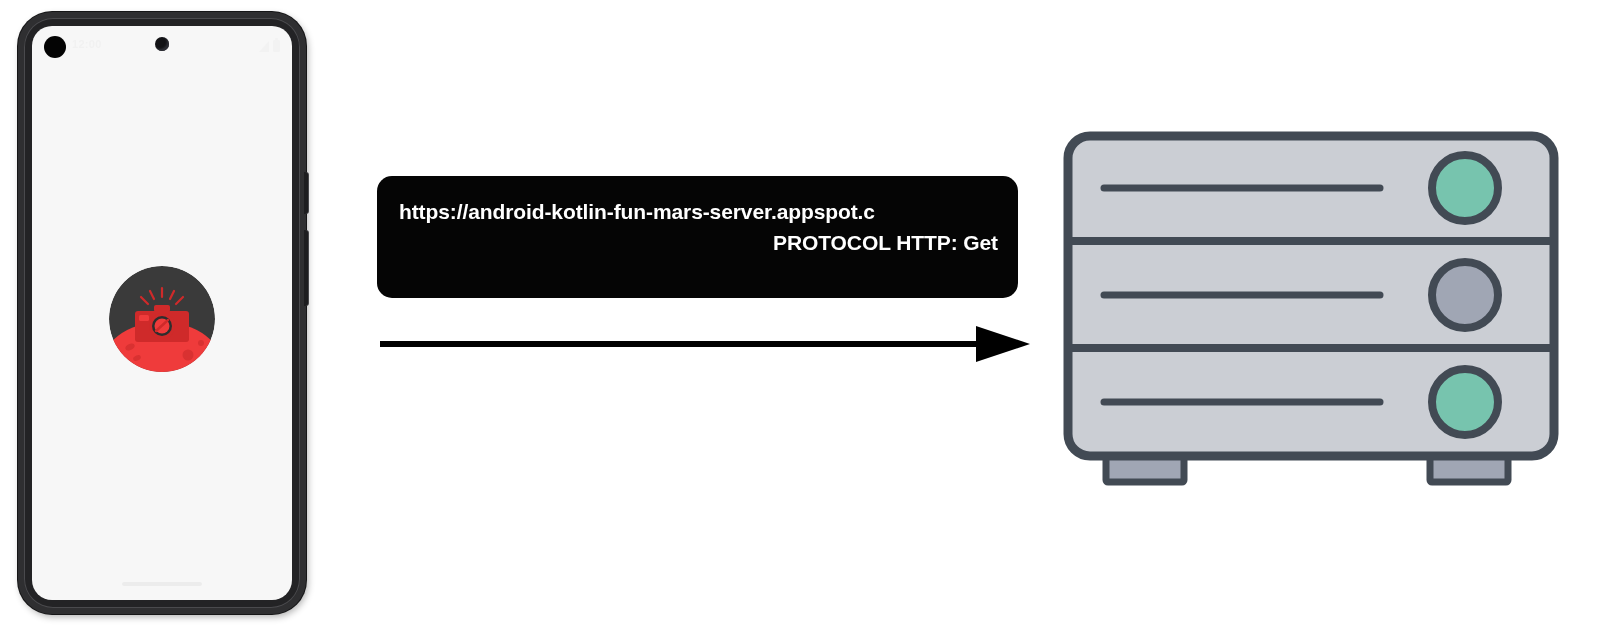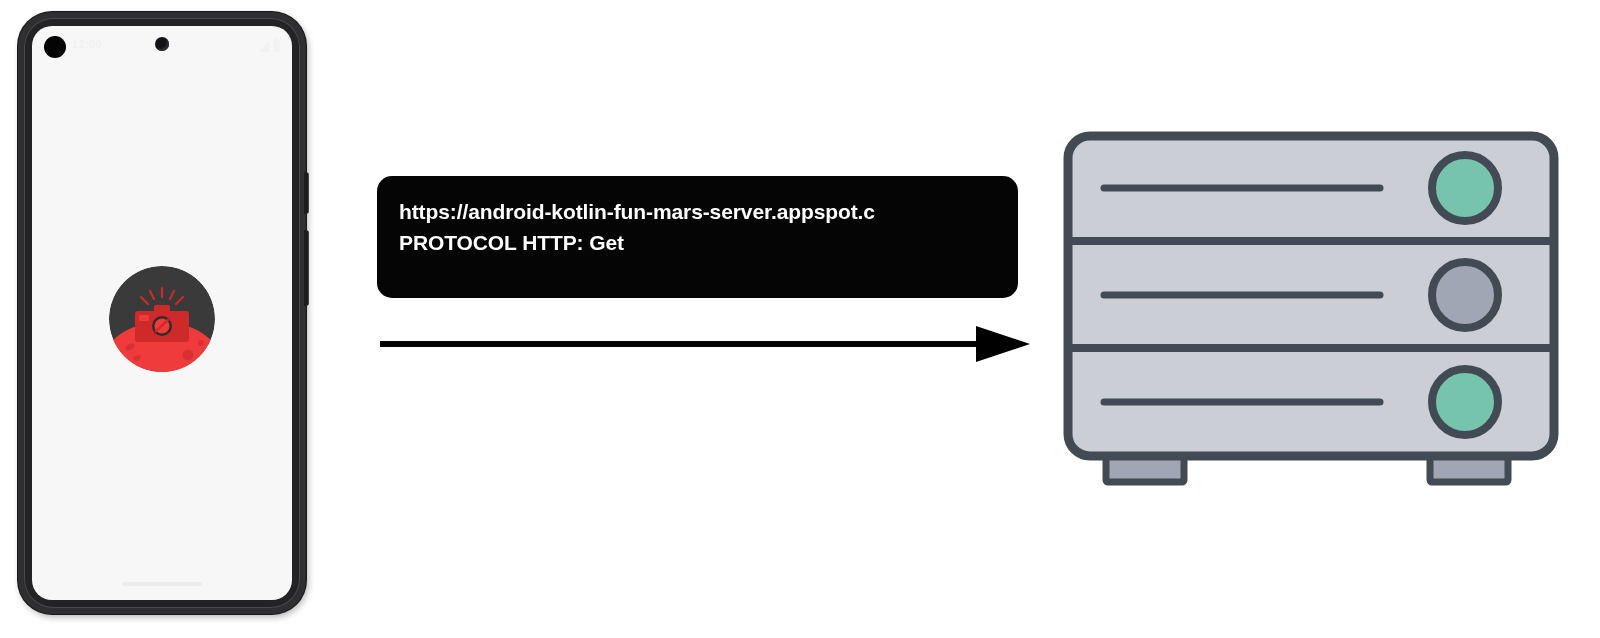--- a/index.html
+++ b/index.html
@@ -151,21 +151,21 @@
   }
   .callout-line {
     color: #ffffff;
     font-size: 21px;
     font-weight: bold;
     line-height: 31px;
     letter-spacing: -0.1px;
     white-space: pre-wrap;
     word-break: break-all;
   }
-  .callout-line.proto { word-break: normal; }
+  .callout-line.proto { word-break: normal; text-align: right; }
 
   
   #request-arrow {
     position: absolute;
     left: 378px;
     top: 318px;
     width: 660px;
     height: 52px;
   }
 

